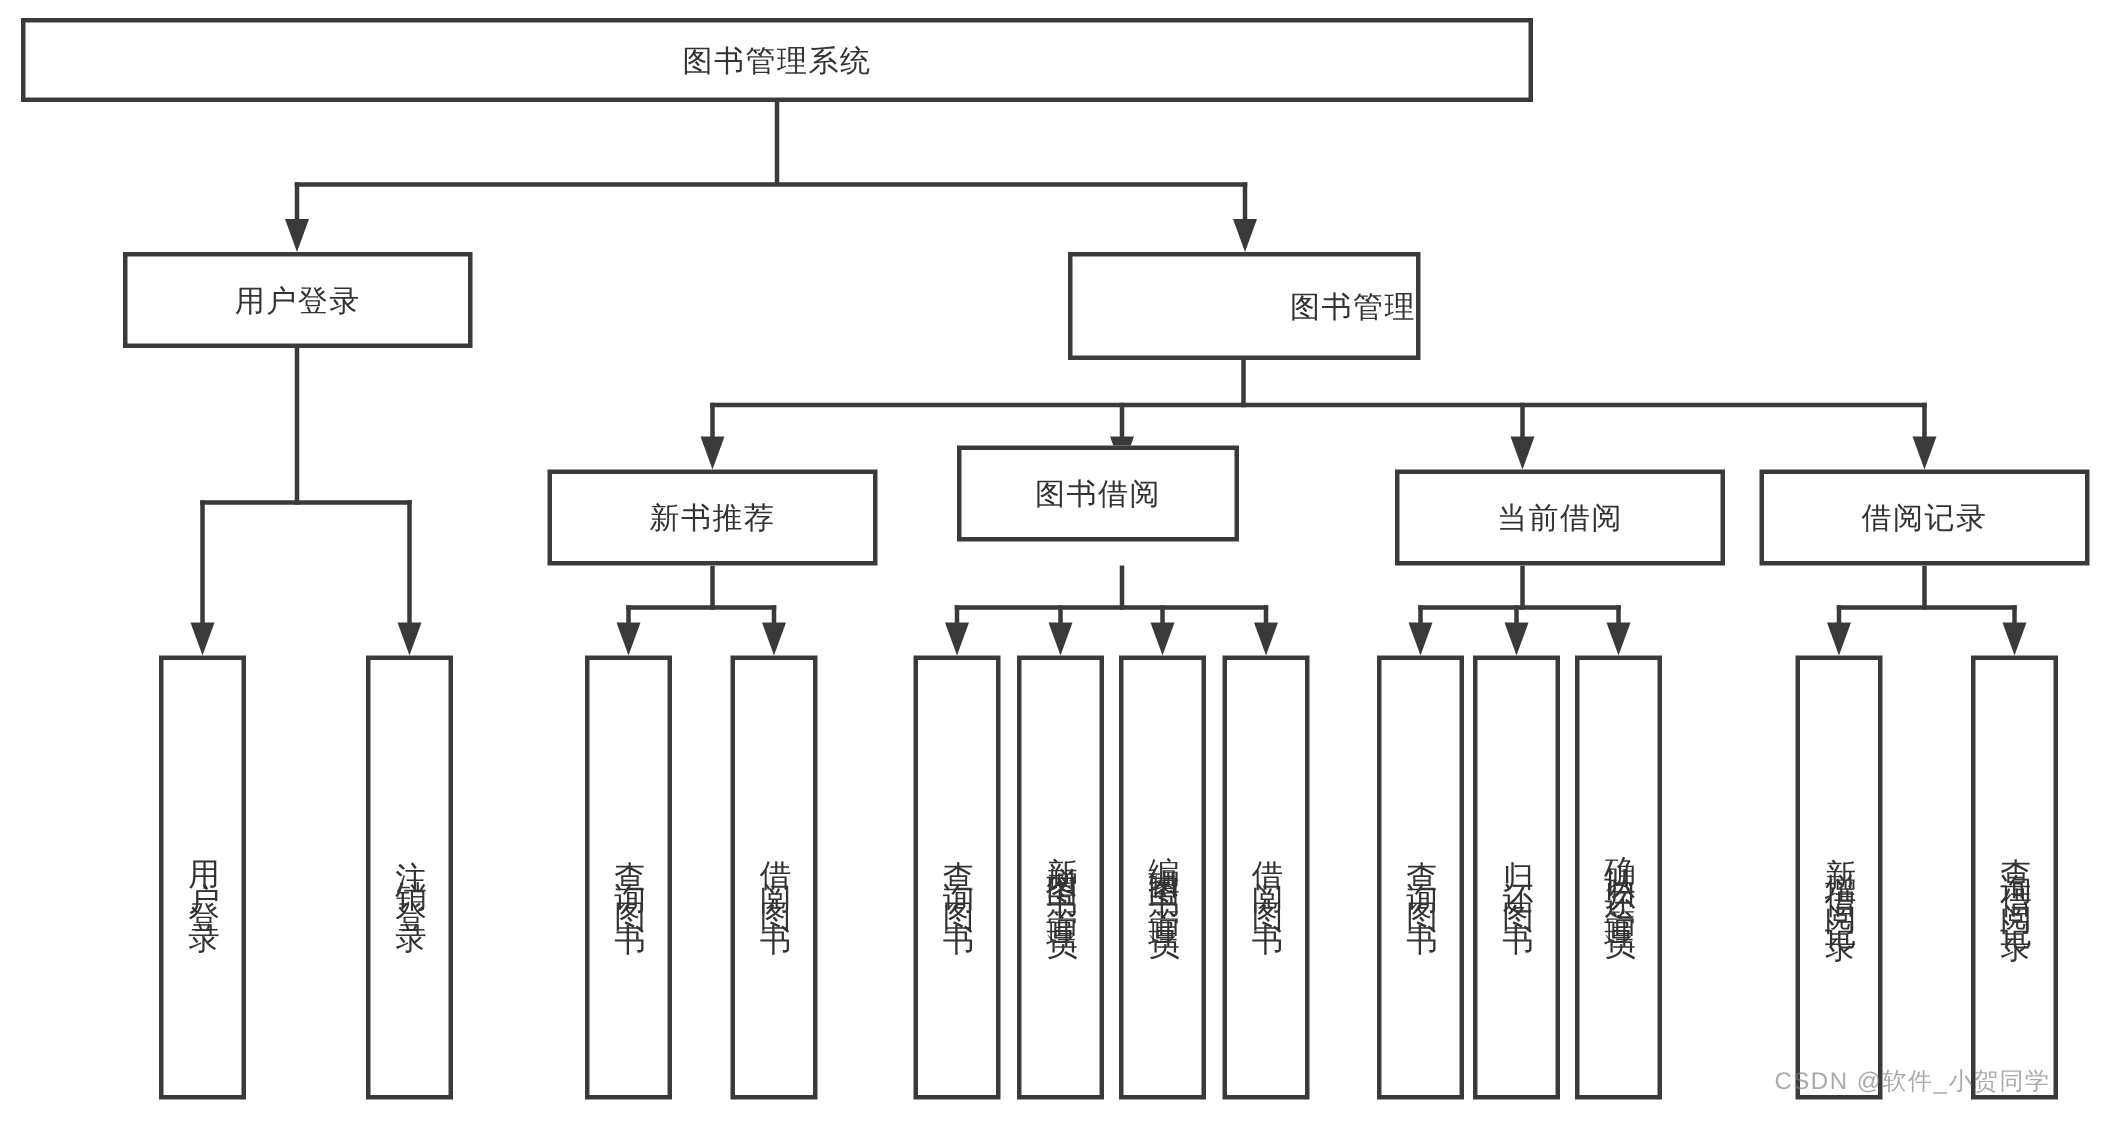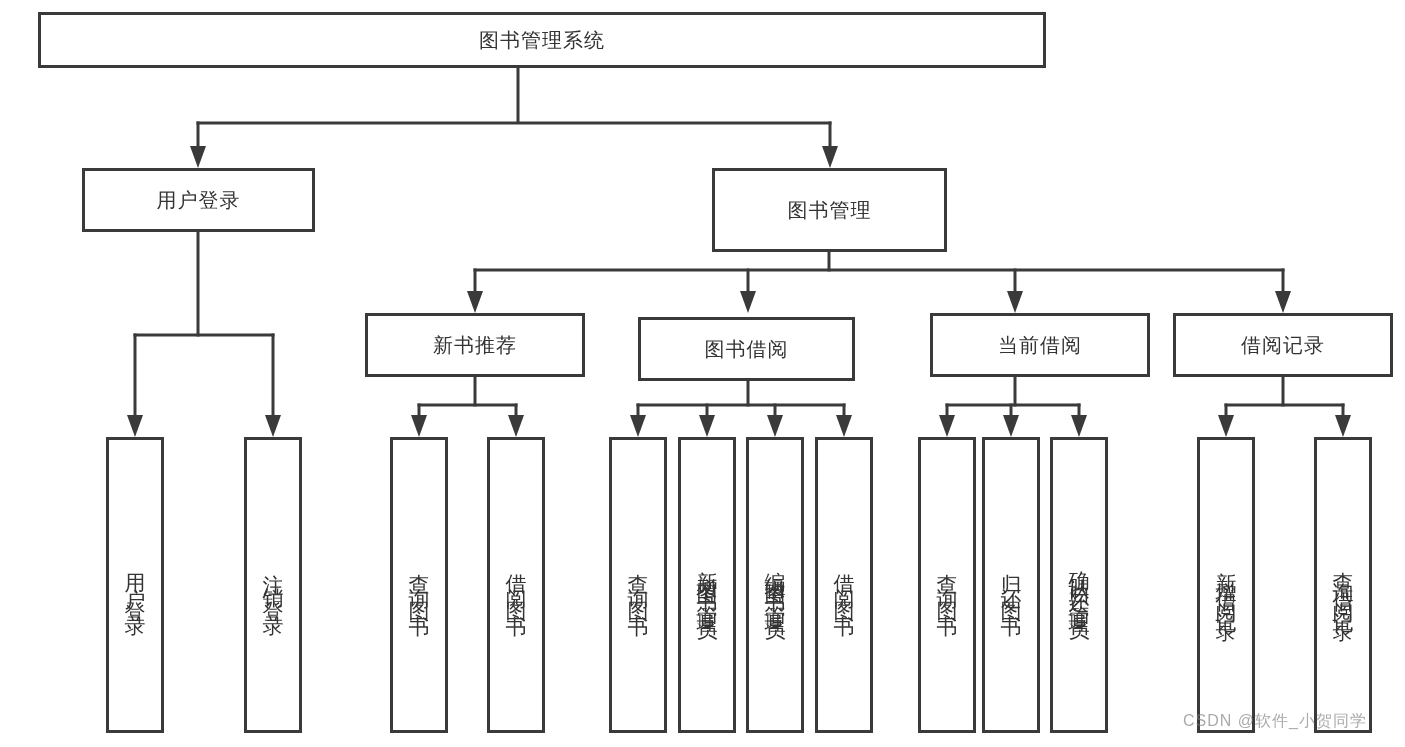--- a/index.html
+++ b/index.html
@@ -125,35 +125,35 @@
       <polygon points="767,415 783,415 775,437"></polygon>
       <polygon points="836,415 852,415 844,437"></polygon>
       <polygon points="939,415 955,415 947,437"></polygon>
       <polygon points="1003,415 1019,415 1011,437"></polygon>
       <polygon points="1071,415 1087,415 1079,437"></polygon>
       <polygon points="1218,415 1234,415 1226,437"></polygon>
       <polygon points="1335,415 1351,415 1343,437"></polygon>
     </g>
   </svg>
 
-  <div class="node hnode" style="left:14px; top:12px; width:1008px; height:56px;margin-left:24px;">
+  <div class="node hnode" style="left:14px; top:12px; width:1008px; height:56px;">
     <span>图书管理系统</span>
   </div>
 
   <div class="node hnode" style="left:82px; top:168px; width:233px; height:64px;">
     <span>用户登录</span>
   </div>
-  <div class="node hnode" style="left:712px; top:168px; width:235px; height:84px;">
+  <div class="node hnode" style="left:712px; top:168px; width:235px; height:72px;justify-content:flex-end;">
     <span>图书管理</span>
   </div>
 
   <div class="node hnode" style="left:365px; top:313px; width:220px; height:64px;text-align:center;">
     <span>新书推荐</span>
   </div>
-  <div class="node hnode" style="left:638px; top:317px; width:217px; height:64px;">
+  <div class="node hnode" style="left:638px; top:297px; width:188px; height:64px;">
     <span>图书借阅</span>
   </div>
   <div class="node hnode" style="left:905px; top:313px; width:220px; height:64px;margin-left:25px;">
     <span>当前借阅</span>
   </div>
   <div class="node hnode" style="left:1173px; top:313px; width:220px; height:64px;">
     <span>借阅记录</span>
   </div>
 
   <div class="node leaf" style="left:106px;">

